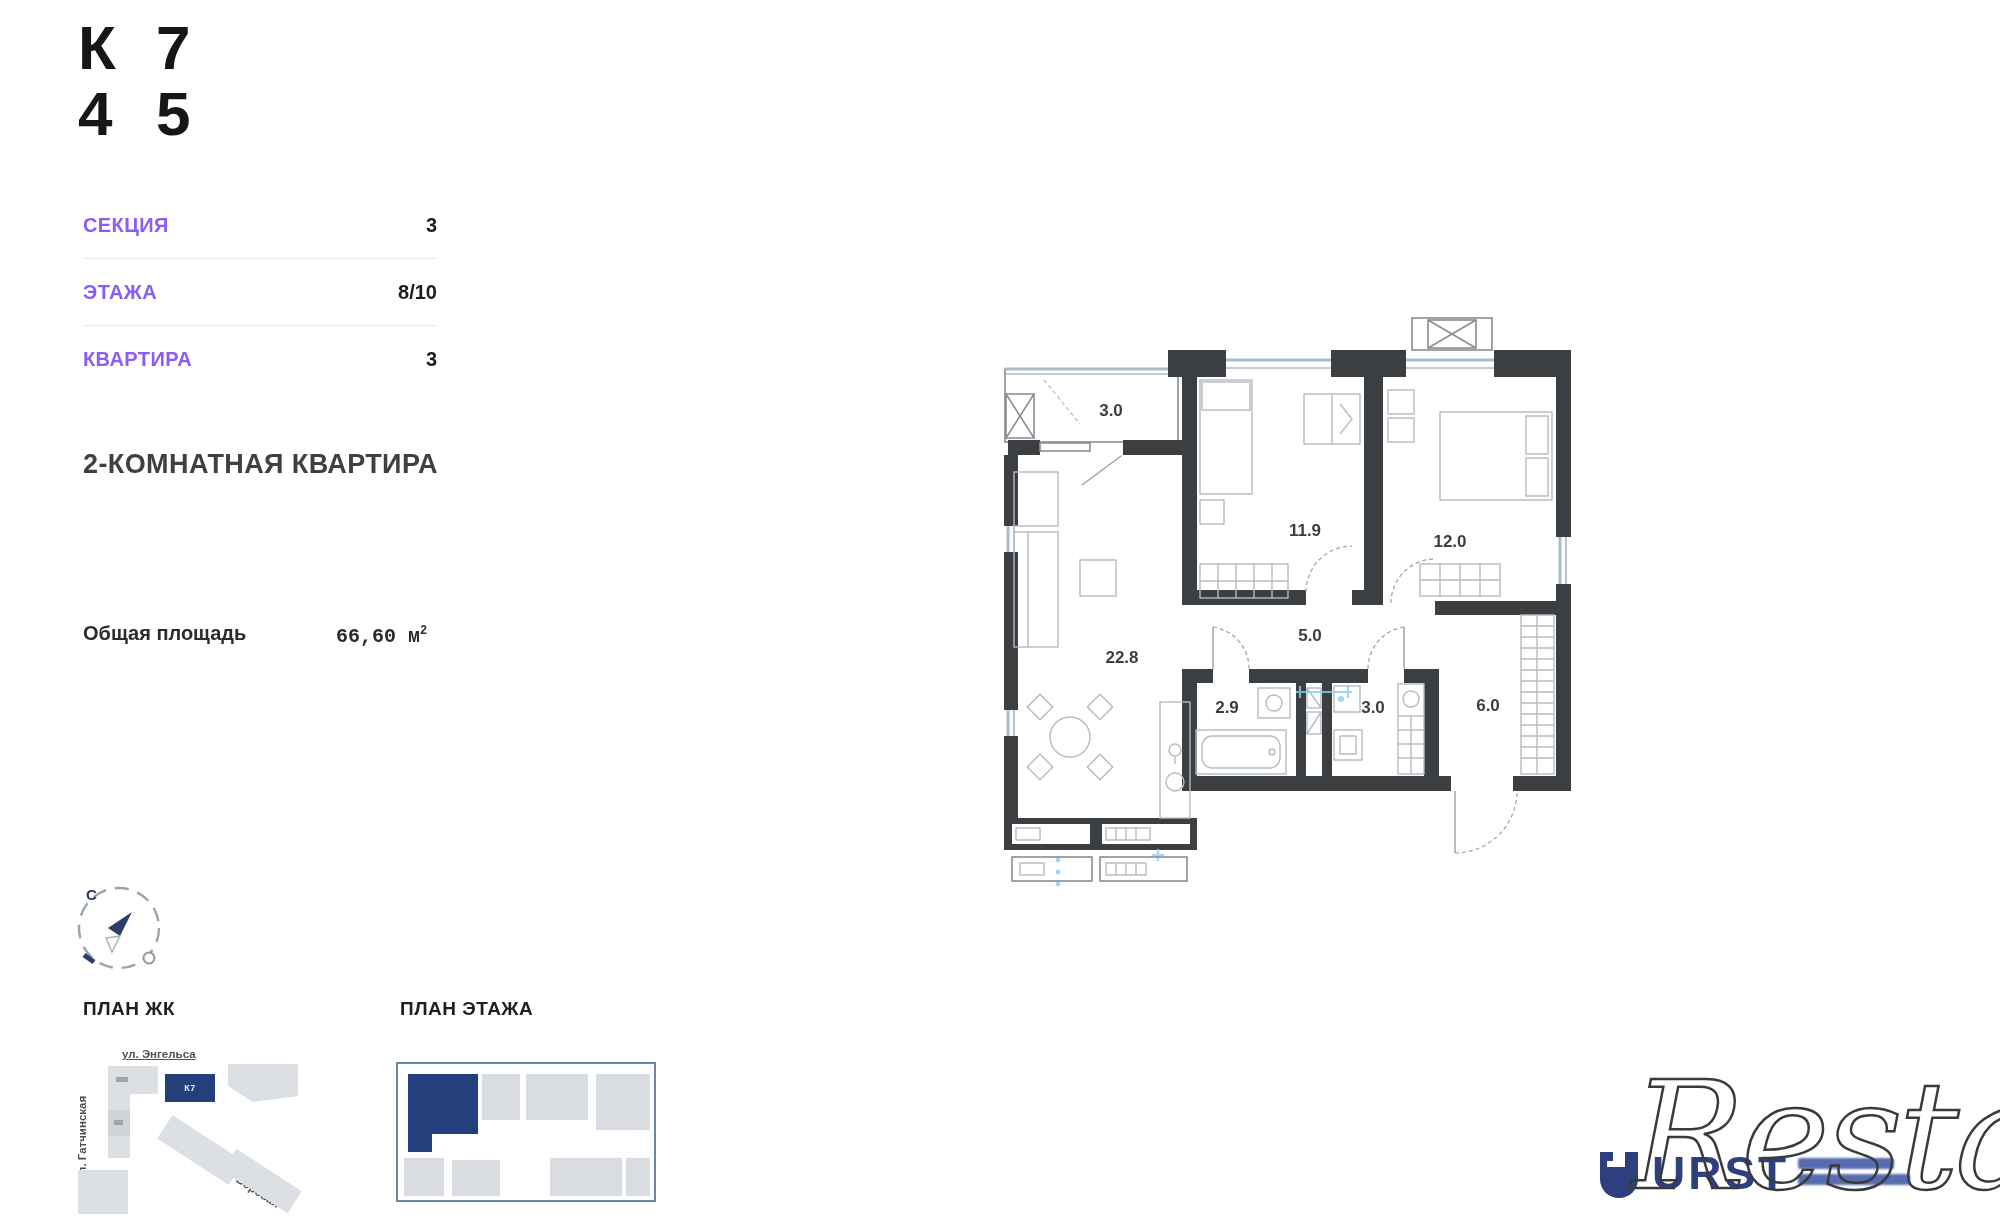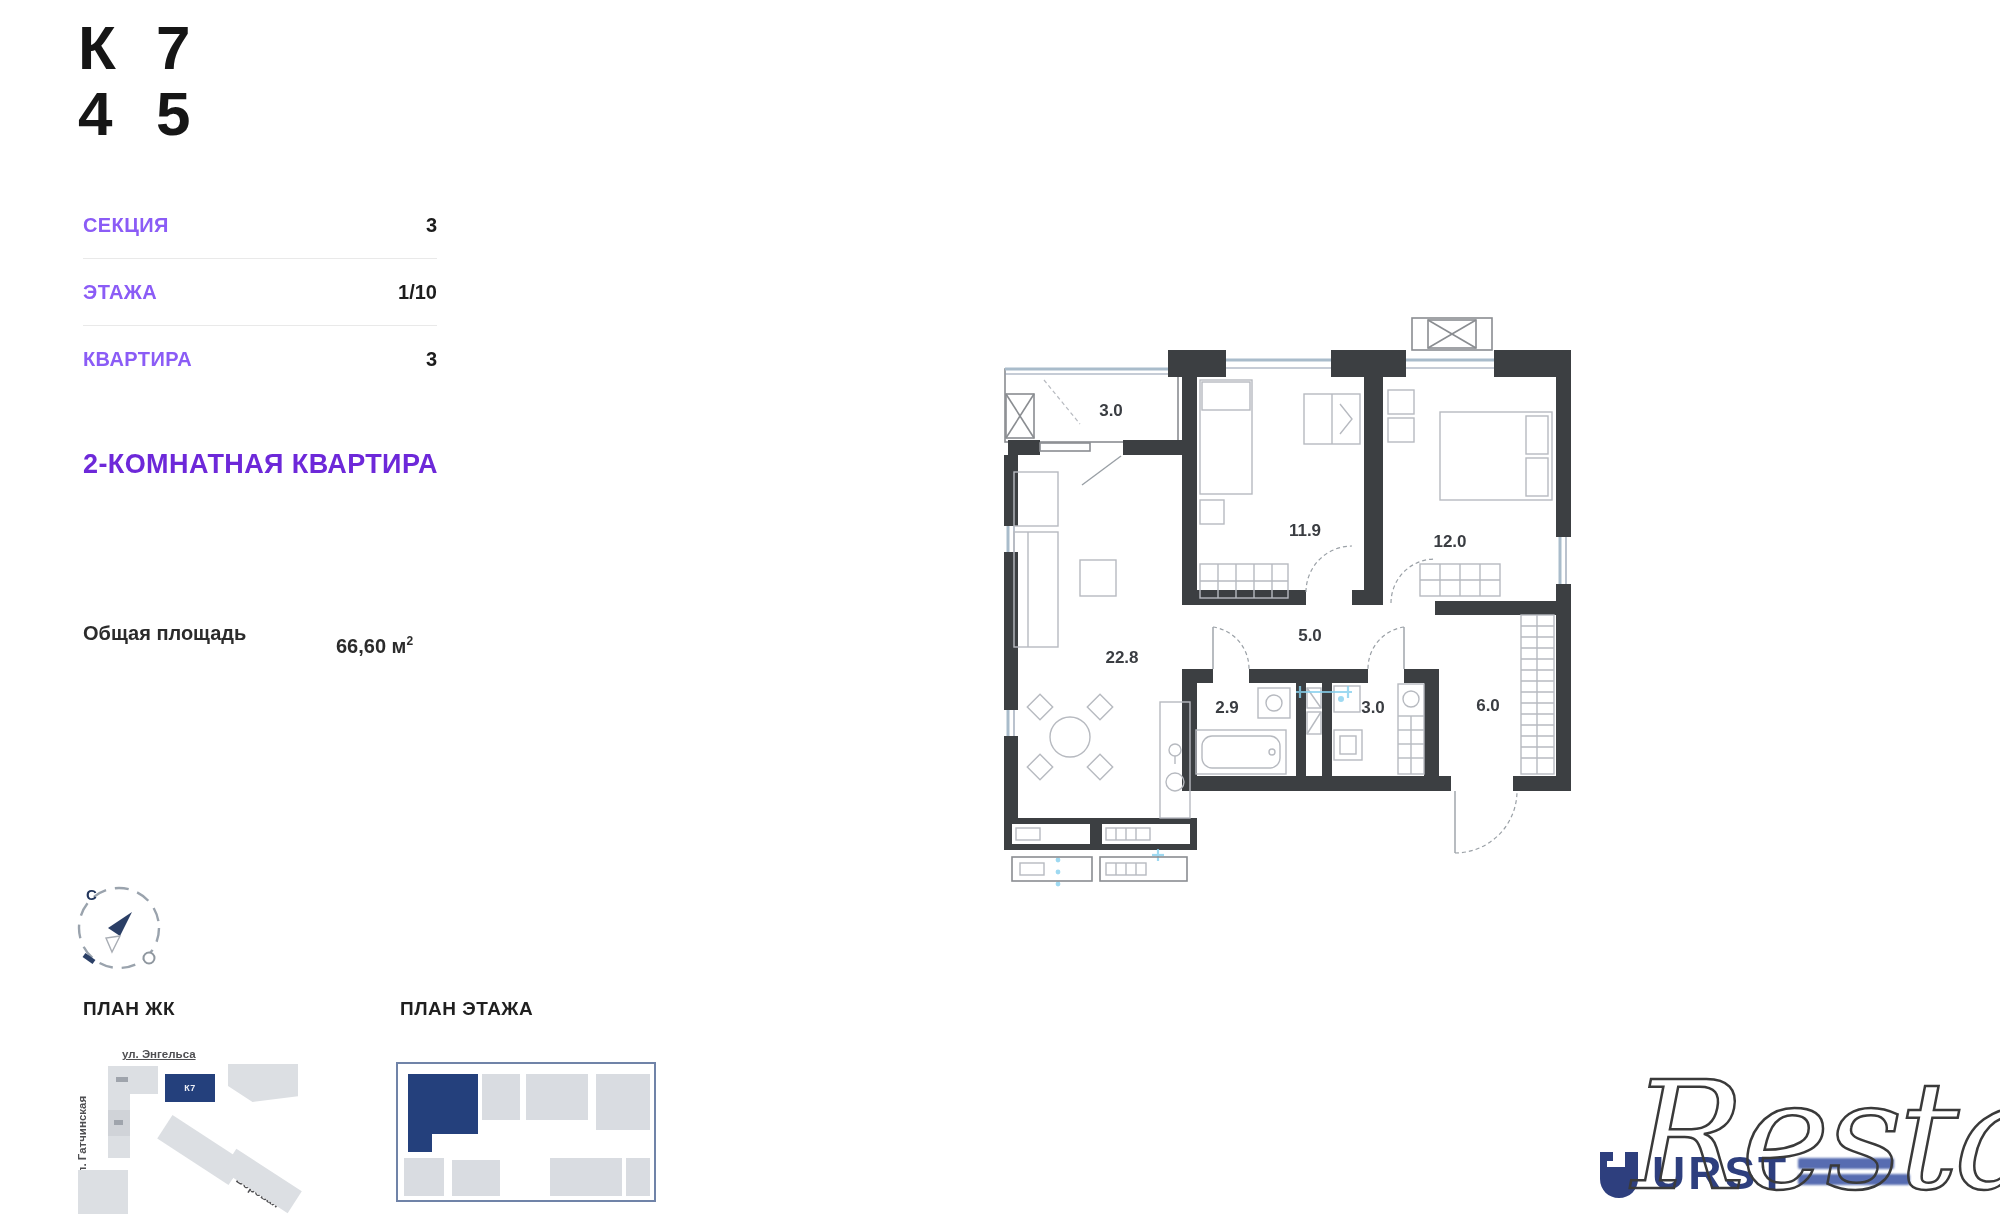--- a/index.html
+++ b/index.html
@@ -13,25 +13,25 @@
   .kgrid span{display:block;}
 
   
   .info{left:83px;top:192px;width:354px;}
   .info-row{display:flex;justify-content:space-between;align-items:center;height:66px;}
   .info-row + .info-row{border-top:1px solid #e9e9e9;}
   .info-label{font-size:20px;font-weight:700;color:#8b5cf6;letter-spacing:.4px;}
   .info-value{font-size:20px;font-weight:700;color:#1d1d1d;}
 
   
-  .title{left:83px;top:446px;font-size:27px;line-height:37px;font-weight:800;color:#6d28d9;letter-spacing:.4px;}
+  .title{left:83px;top:446px;font-size:27px;line-height:37px;font-weight:800;color:#404040;letter-spacing:.4px;}
 
   
   .arearow{left:83px;top:622px;width:354px;font-size:20px;font-weight:700;color:#2b2b2b;}
-  .arearow .val{position:absolute;left:253px;top:12px;white-space:nowrap;}
+  .arearow .val{position:absolute;left:253px;top:2px;white-space:nowrap;font-family:Liberation Mono, monospace;}
   .arearow sup{font-size:12px;}
 
   
   .seclabel{font-size:19px;font-weight:700;color:#1f1f1f;letter-spacing:.5px;}
 
   
   .sitemap{left:70px;top:1040px;width:240px;height:183px;}
   .blk{position:absolute;background:#dcdfe3;}
   .blk-dark{background:#24407c;color:#eef1f8;font-size:9px;font-weight:700;
             display:flex;align-items:center;justify-content:center;letter-spacing:.5px;}
@@ -75,21 +75,21 @@
     <span>5</span>
   </div>
 
   <div class="abs info">
     <div class="info-row">
       <span class="info-label">СЕКЦИЯ</span>
       <span class="info-value">3</span>
     </div>
     <div class="info-row">
       <span class="info-label">ЭТАЖА</span>
-      <span class="info-value">1/10</span>
+      <span class="info-value">8/10</span>
     </div>
     <div class="info-row">
       <span class="info-label">КВАРТИРА</span>
       <span class="info-value">3</span>
     </div>
   </div>
 
   <div class="abs title">
     <div>2-КОМНАТНАЯ КВАРТИРА</div>
   </div>

